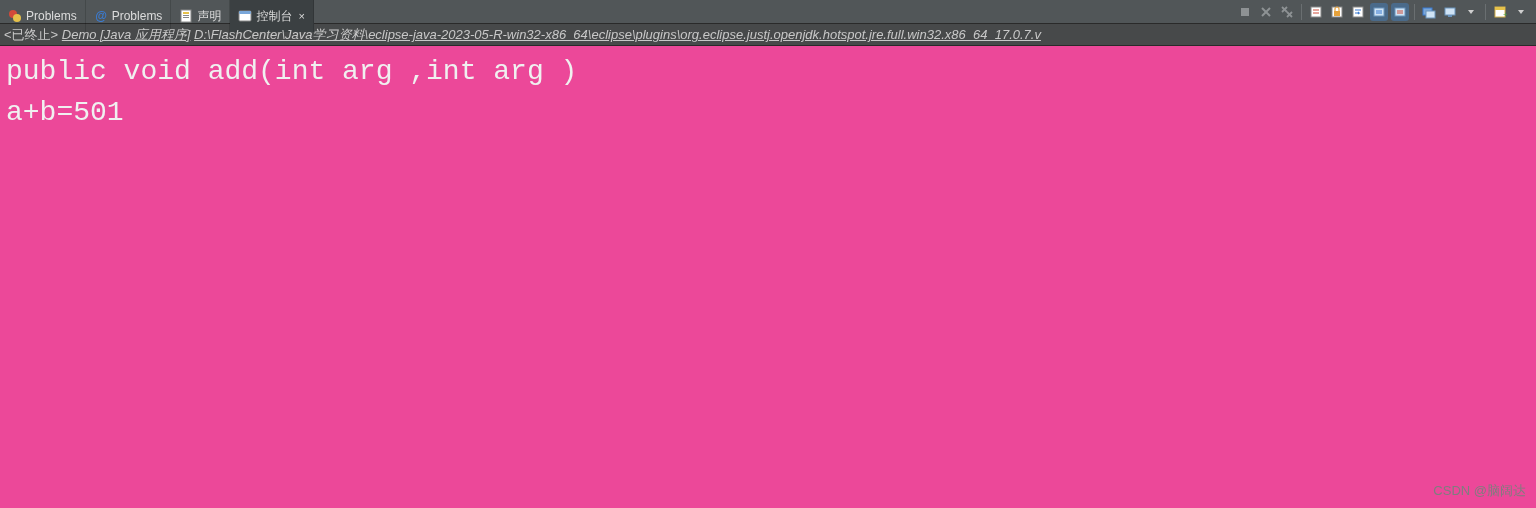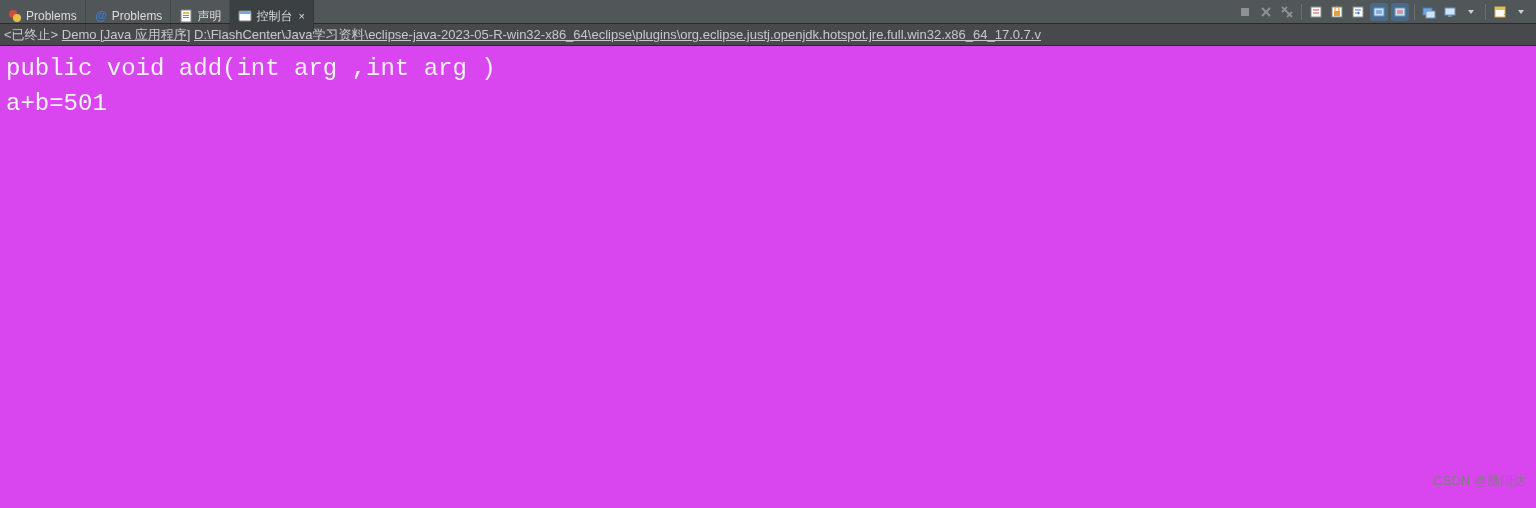--- a/index.html
+++ b/index.html
@@ -44,34 +44,34 @@
       height: 22px;
       background: #47494a;
       color: #c8c8c8;
       font-size: 13px;
       line-height: 22px;
       padding: 0 4px;
       white-space: nowrap;
       overflow: hidden;
       border-bottom: 1px solid #2a2a2a;
     }
-    .desc-underline { text-decoration: underline; }
+    .desc-underline { text-decoration: underline; font-style: italic; }
     .console-output {
-      background: #d946ef;
+      background: #ec4899;
       color: #f0f0f0;
       font-family: "Courier New", monospace;
-      font-size: 24px;
+      font-size: 28px;
       line-height: 1.45;
       padding: 6px 6px 0 6px;
       height: calc(100% - 46px);
       white-space: pre;
     }
     .watermark {
       position: absolute;
-      right: 10px; bottom: 18px;
+      right: 10px; bottom: 8px;
       color: #7e7e7e;
       font-size: 13px;
       font-family: "Microsoft YaHei", sans-serif;
     }
   </style>
 </head>
 <body>
 
 <div class="tab-bar">
   <div class="tabs">

